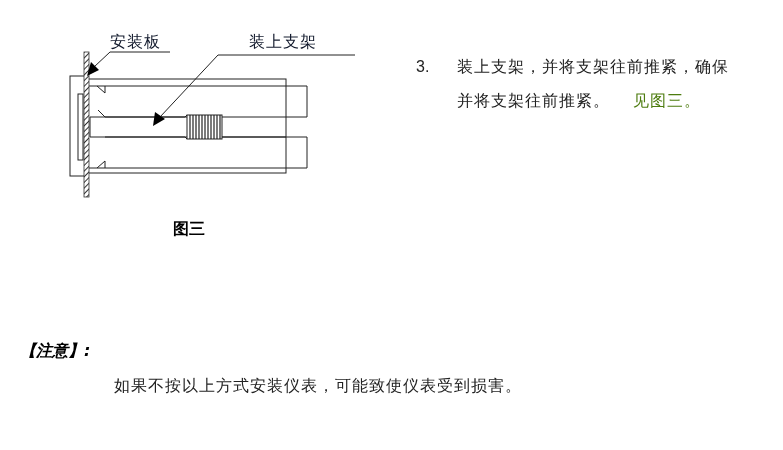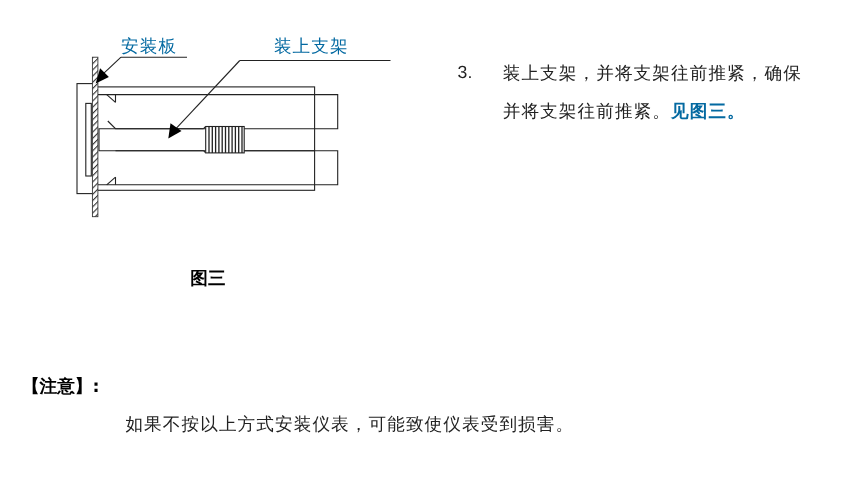--- a/index.html
+++ b/index.html
@@ -20,29 +20,29 @@
       left: 0;
       top: 0;
       width: 400px;
       height: 220px;
     }
     .diagram-label {
       position: absolute;
       font-family: "DejaVu Sans", "Liberation Sans", sans-serif;
       font-size: 16px;
       line-height: 18px;
-      color: #0369a1;
+      color: #0f172a;
       letter-spacing: 1px;
     }
     .label-panel { left: 110px; top: 33px; }
     .label-bracket { left: 249px; top: 33px; }
     .figure-caption {
       position: absolute;
       left: 173px;
-      top: 243px;
+      top: 219px;
       font-family: "DejaVu Sans", "Liberation Sans", sans-serif;
       font-size: 16px;
       font-weight: bold;
       color: #000;
     }
     .step {
       position: absolute;
       left: 416px;
       top: 50px;
       width: 367px;
@@ -58,28 +58,29 @@
       font-size: 16px;
     }
     .step-text {
       position: absolute;
       left: 41px;
       top: 0;
       width: 330px;
       letter-spacing: 1px;
     }
     .step-text .line { display: block; white-space: nowrap; }
-    .step-ref { font-weight: bold; font-family: "DejaVu Sans", "Liberation Sans", sans-serif; color: #0369a1; }
+    .step-ref { font-weight: normal; font-family: "DejaVu Sans", "Liberation Sans", sans-serif; color: #4d7c0f; margin-left: 23px; }
     .note-heading {
       position: absolute;
       left: 20px;
       top: 341px;
       font-family: "DejaVu Sans", "Liberation Sans", sans-serif;
       font-size: 16px;
       font-weight: bold;
+      font-style: italic;
       color: #000;
     }
     .note-body {
       position: absolute;
       left: 114px;
       top: 376px;
       font-size: 16px;
       color: #222;
       letter-spacing: 1px;
       white-space: nowrap;

